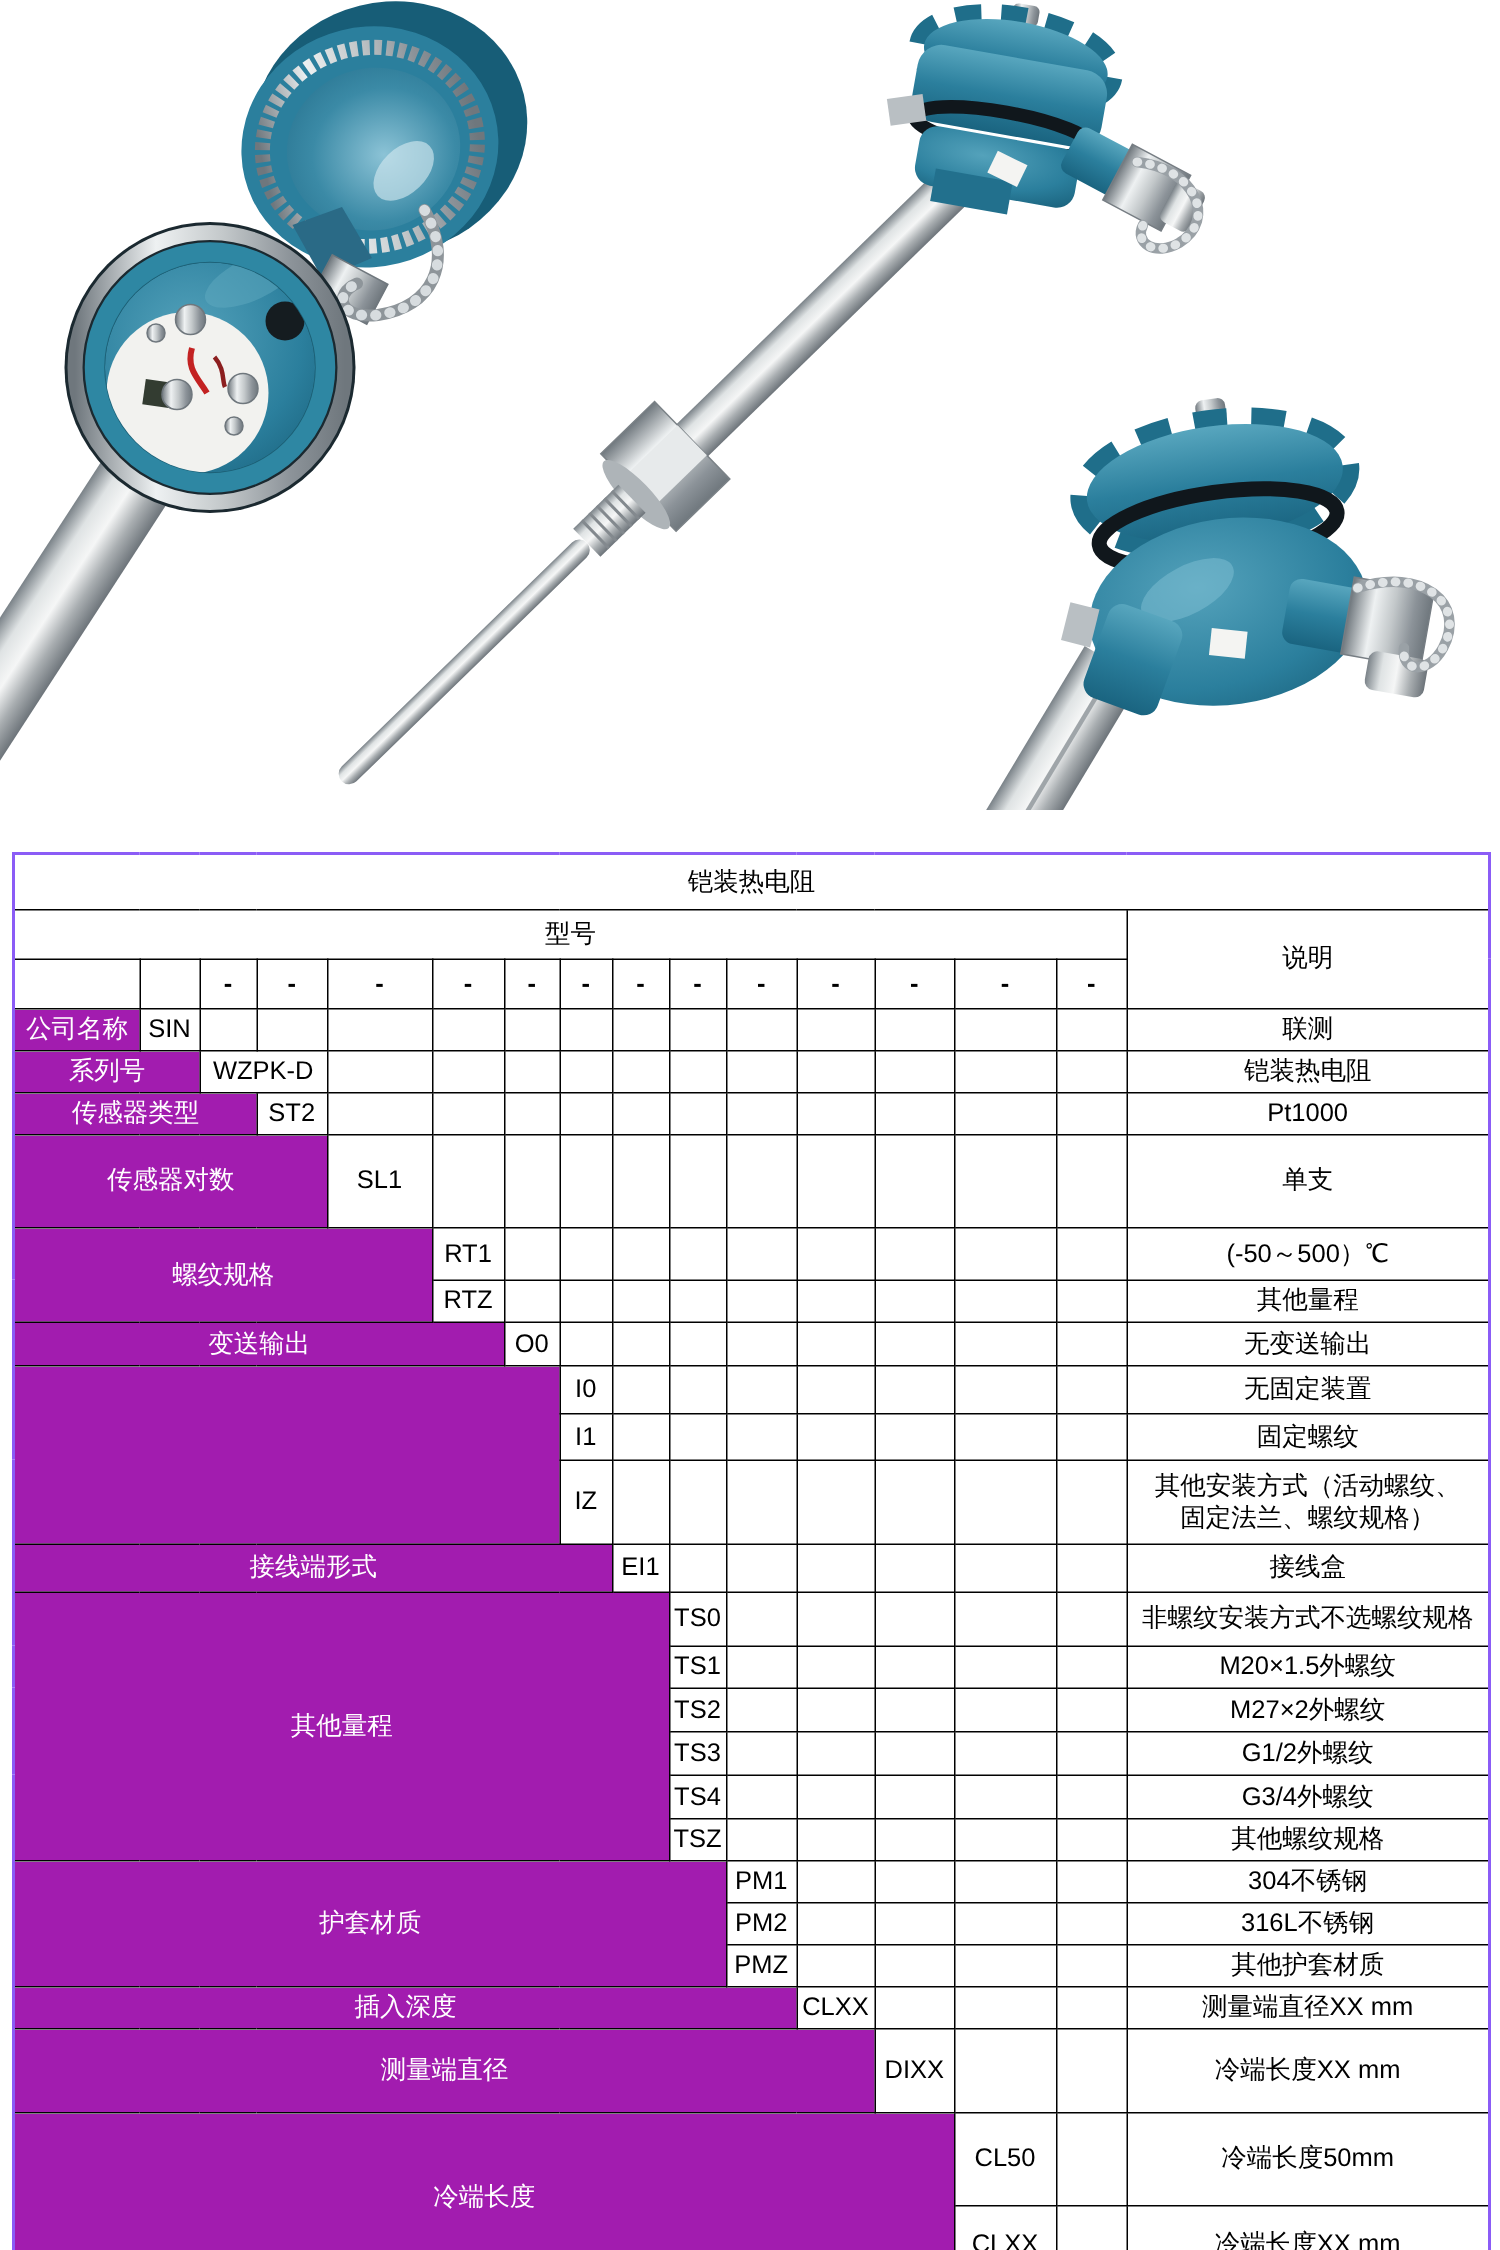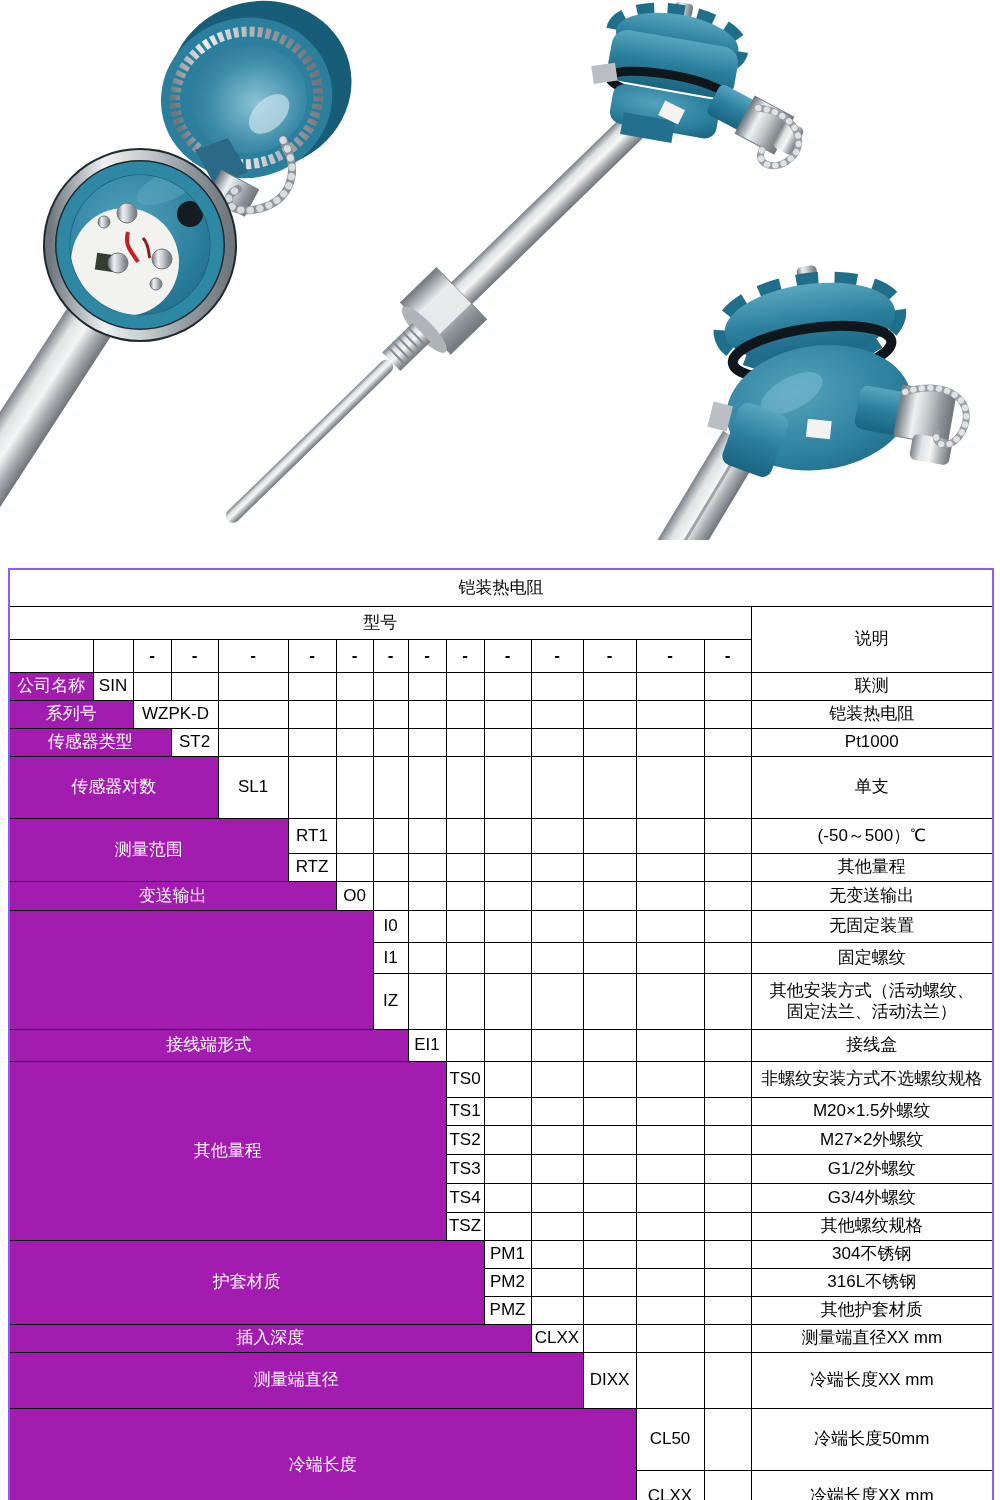--- a/index.html
+++ b/index.html
@@ -272,21 +272,21 @@
         <td></td>
         <td></td>
         <td></td>
         <td></td>
         <td></td>
         <td></td>
         <td></td>
     <td class="desc">单支</td>
   </tr>
   <tr style="height:35px">
-    <td class="blue" colspan="5" rowspan="2">测量范围</td>
+    <td class="blue" colspan="5" rowspan="2">螺纹规格</td>
     <td class="code">RT1</td>
     <td></td>
         <td></td>
         <td></td>
         <td></td>
         <td></td>
         <td></td>
         <td></td>
         <td></td>
         <td></td>
@@ -344,21 +344,21 @@
   <tr style="height:56px">
     <td class="code">IZ</td>
     <td></td>
         <td></td>
         <td></td>
         <td></td>
         <td></td>
         <td></td>
         <td></td>
     <td class="desc">其他安装方式（活动螺纹、
-固定法兰、活动法兰）</td>
+固定法兰、螺纹规格）</td>
   </tr>
   <tr style="height:32px">
     <td class="blue" colspan="8">接线端形式</td>
     <td class="code">EI1</td>
     <td></td>
         <td></td>
         <td></td>
         <td></td>
         <td></td>
         <td></td>

